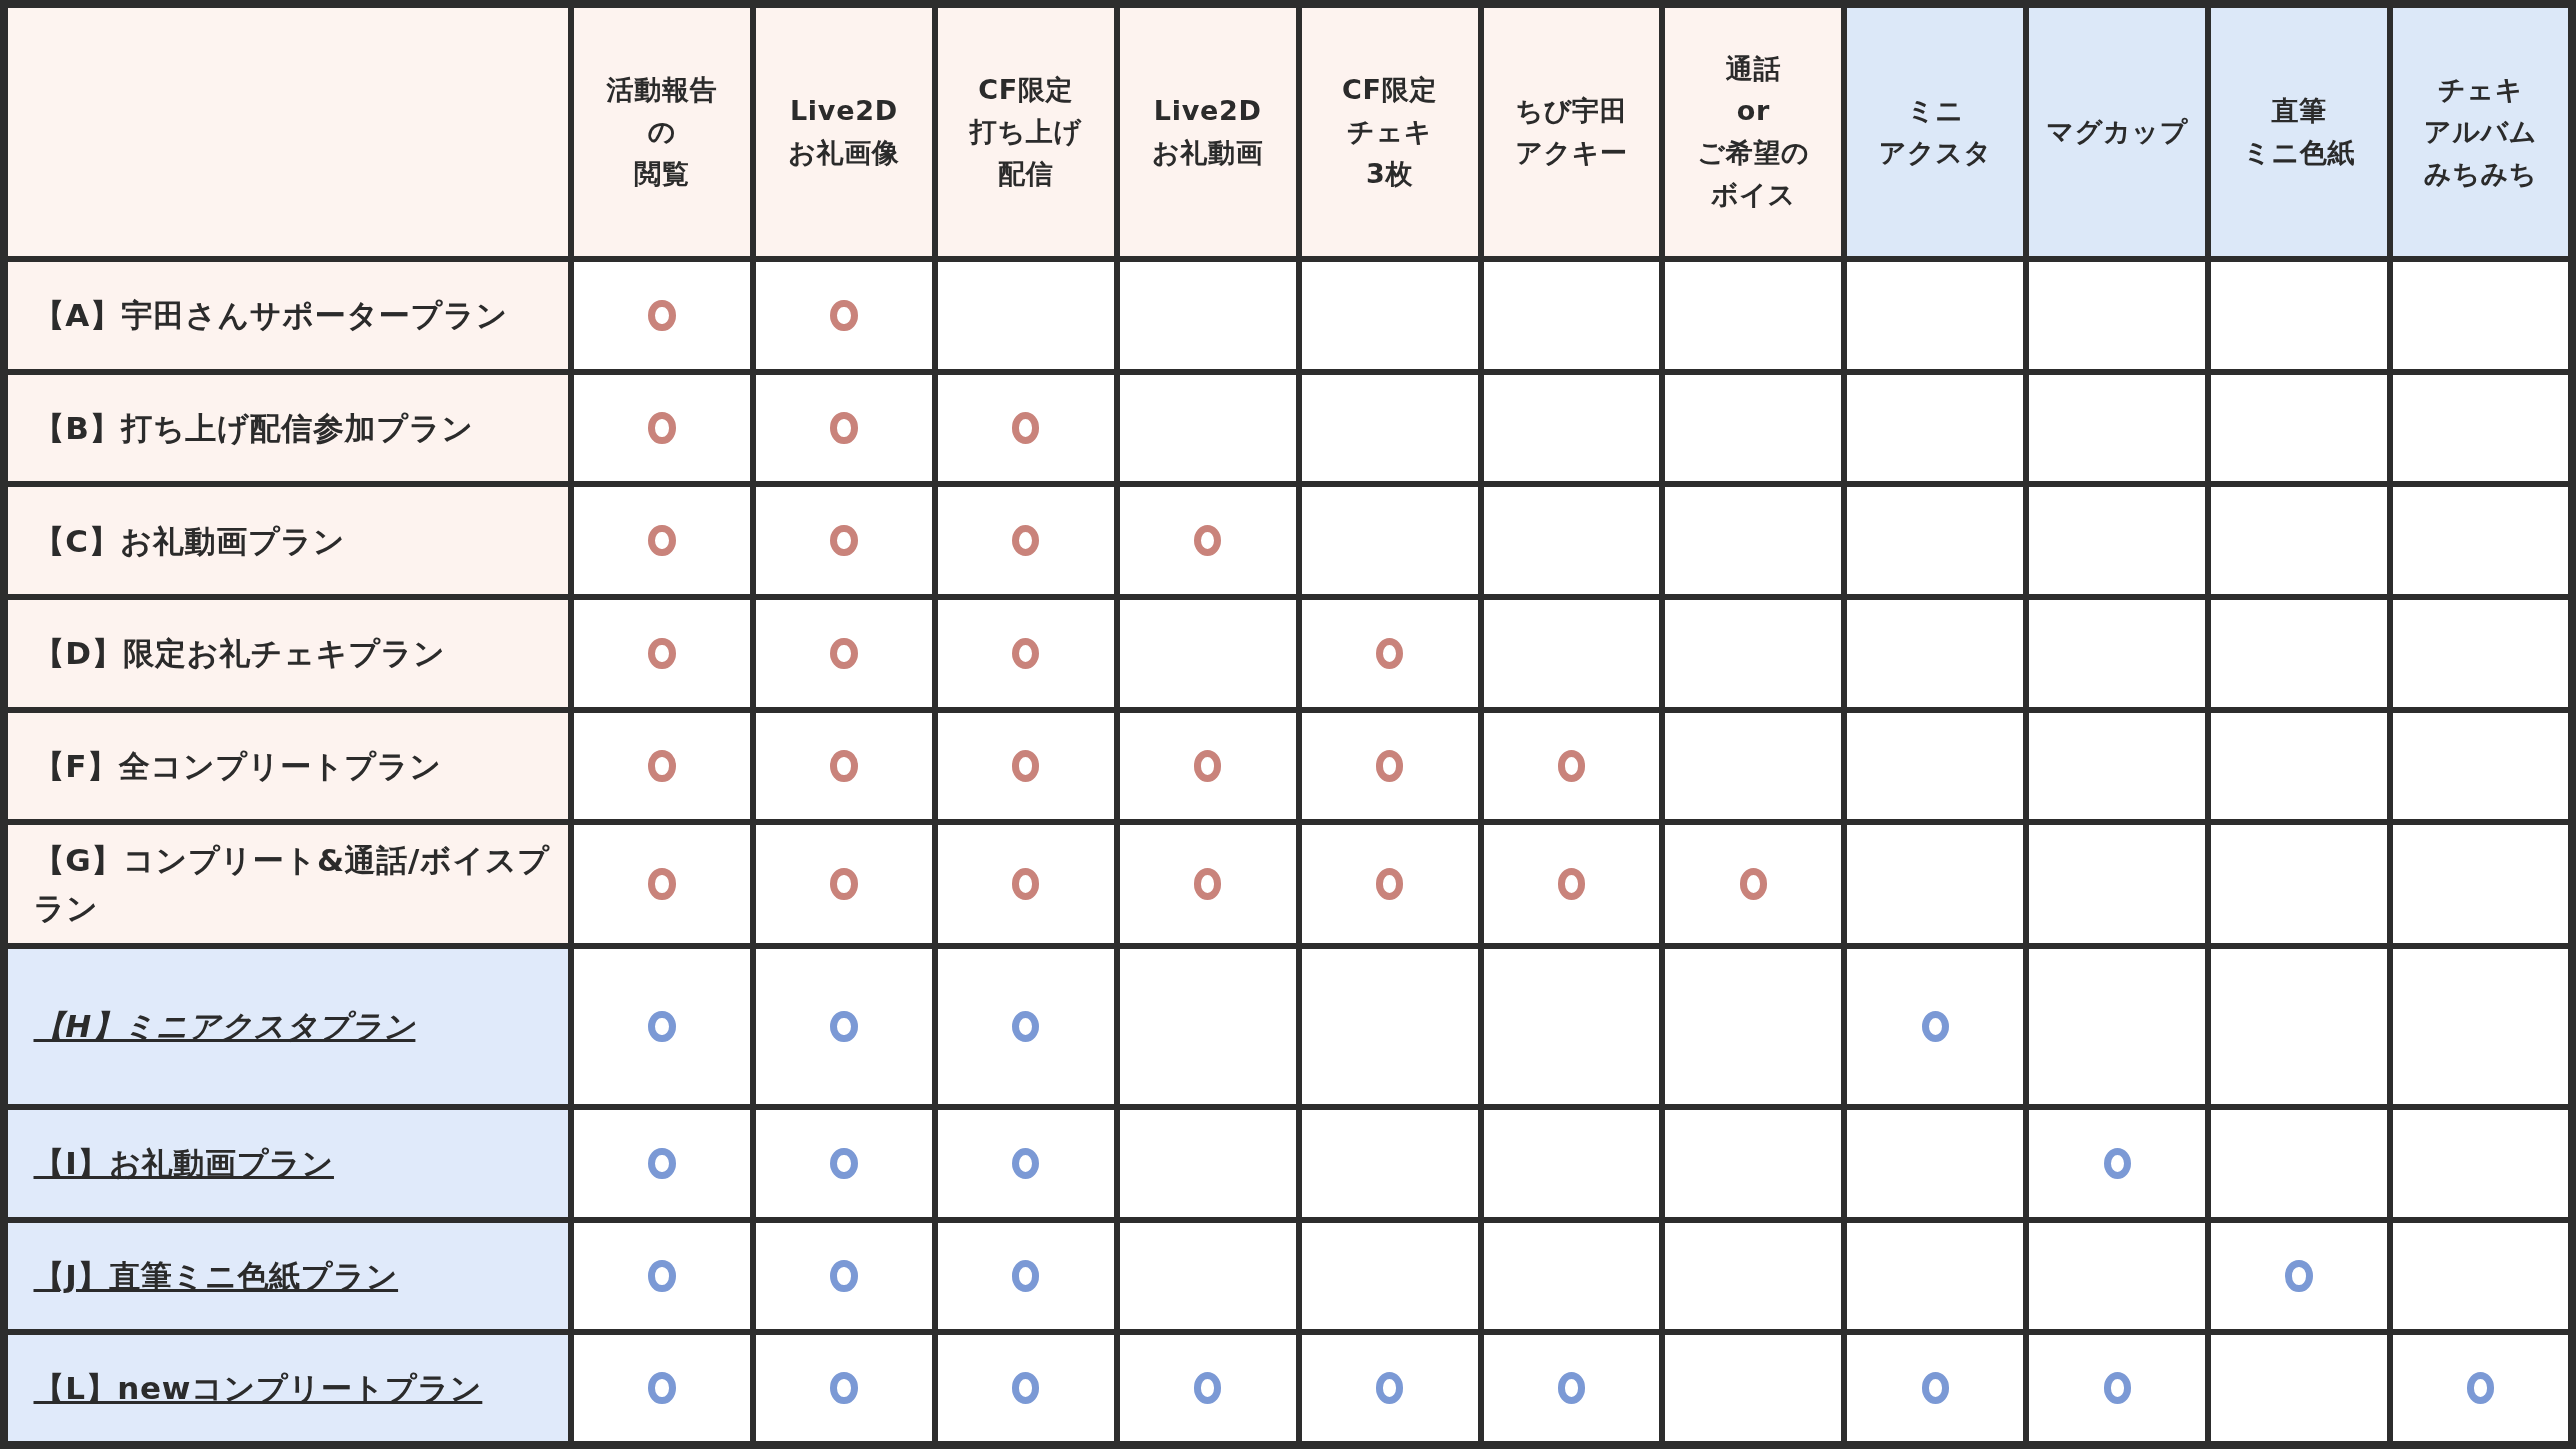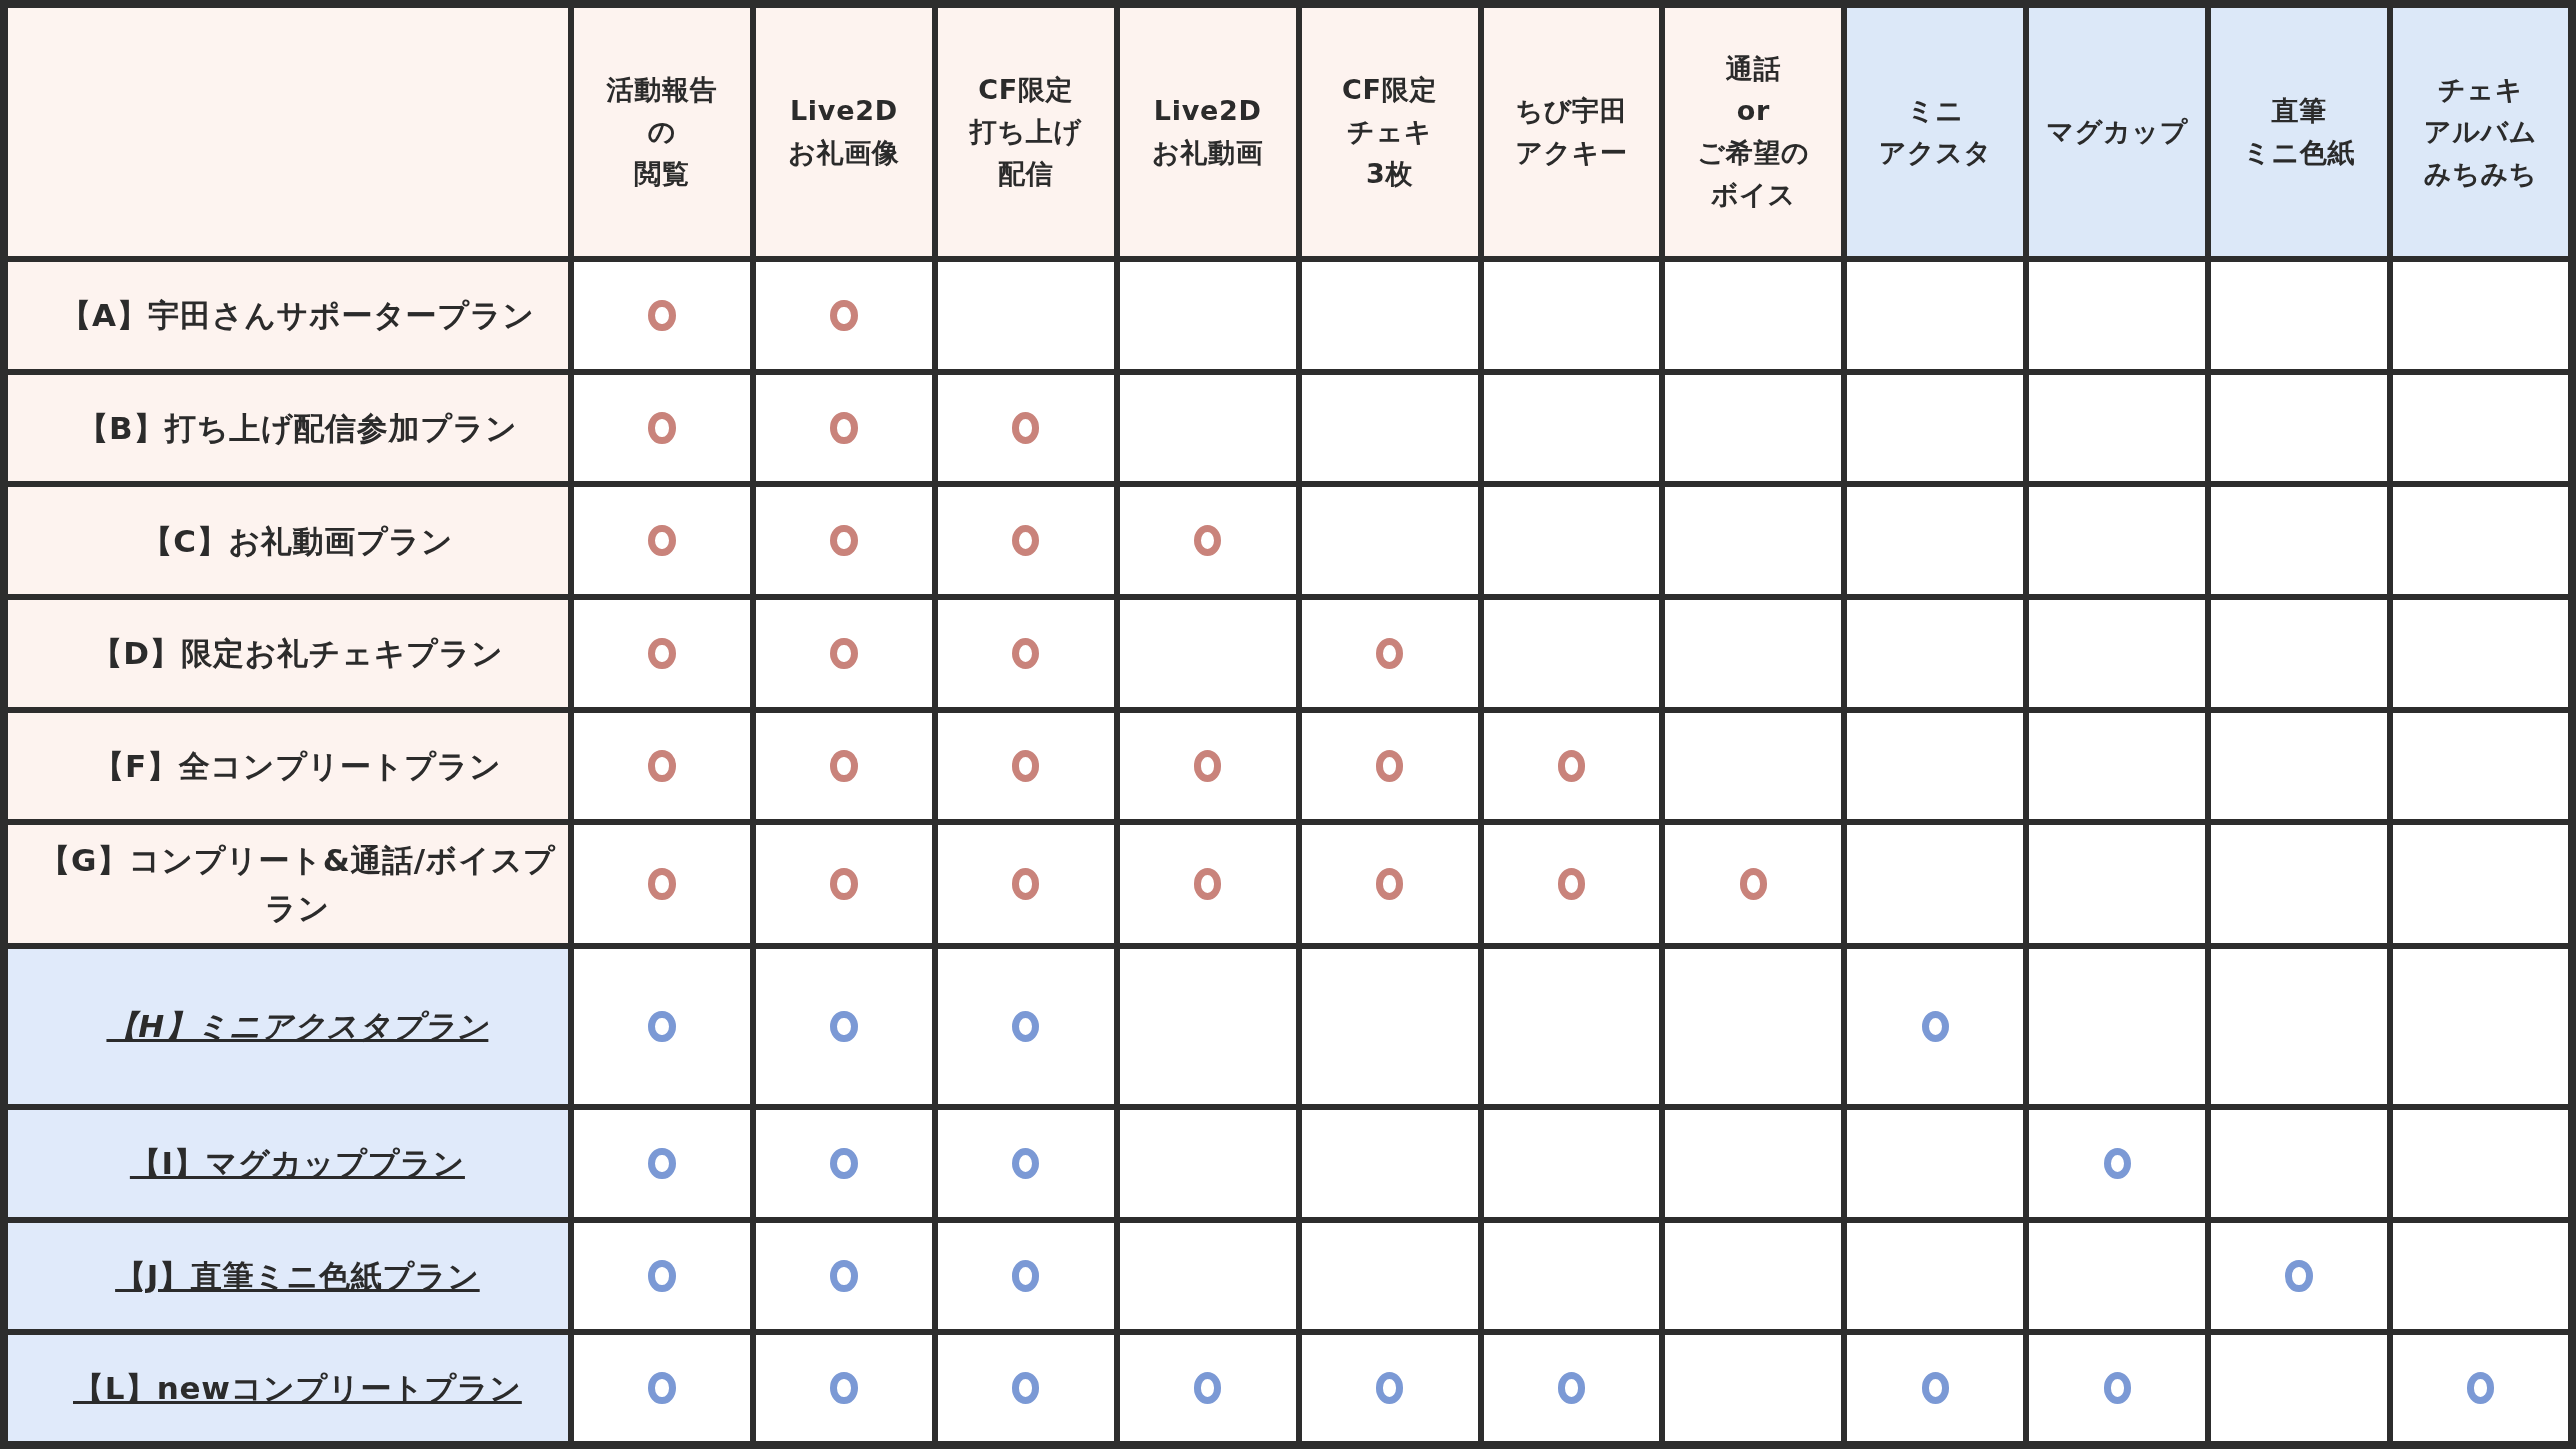--- a/index.html
+++ b/index.html
@@ -45,21 +45,21 @@
     letter-spacing: 0.7px;
   }
   th.group-pink { background: #fdf3ef; }
   th.group-blue { background: #dce8f8; }
   th.corner     { background: #fdf4f0; }
 
   th.plan-label {
     font-size: 31px;
     font-weight: bold;
     color: #2b2b2b;
-    text-align: center;
+    text-align: left;
     vertical-align: middle;
     padding-left: 25.5px;
     padding-right: 6.7px;
     line-height: 1.55;
     letter-spacing: 0.7px;
   }
   tr.row-pink th.plan-label { background: #fdf3ef; }
   tr.row-blue th.plan-label { background: #e0eafa; text-decoration: underline; }
 
   td.benefit-cell {
@@ -211,21 +211,21 @@
           <td class="benefit-cell"></td>
           <td class="benefit-cell"></td>
           <td class="benefit-cell"></td>
           <td class="benefit-cell"></td>
           <td class="benefit-cell"><span class="mark"></span></td>
           <td class="benefit-cell"></td>
           <td class="benefit-cell"></td>
           <td class="benefit-cell"></td>
         </tr>
         <tr class="row-blue">
-          <th class="plan-label">【I】マグカッププラン</th>
+          <th class="plan-label">【I】お礼動画プラン</th>
           <td class="benefit-cell"><span class="mark"></span></td>
           <td class="benefit-cell"><span class="mark"></span></td>
           <td class="benefit-cell"><span class="mark"></span></td>
           <td class="benefit-cell"></td>
           <td class="benefit-cell"></td>
           <td class="benefit-cell"></td>
           <td class="benefit-cell"></td>
           <td class="benefit-cell"></td>
           <td class="benefit-cell"><span class="mark"></span></td>
           <td class="benefit-cell"></td>

